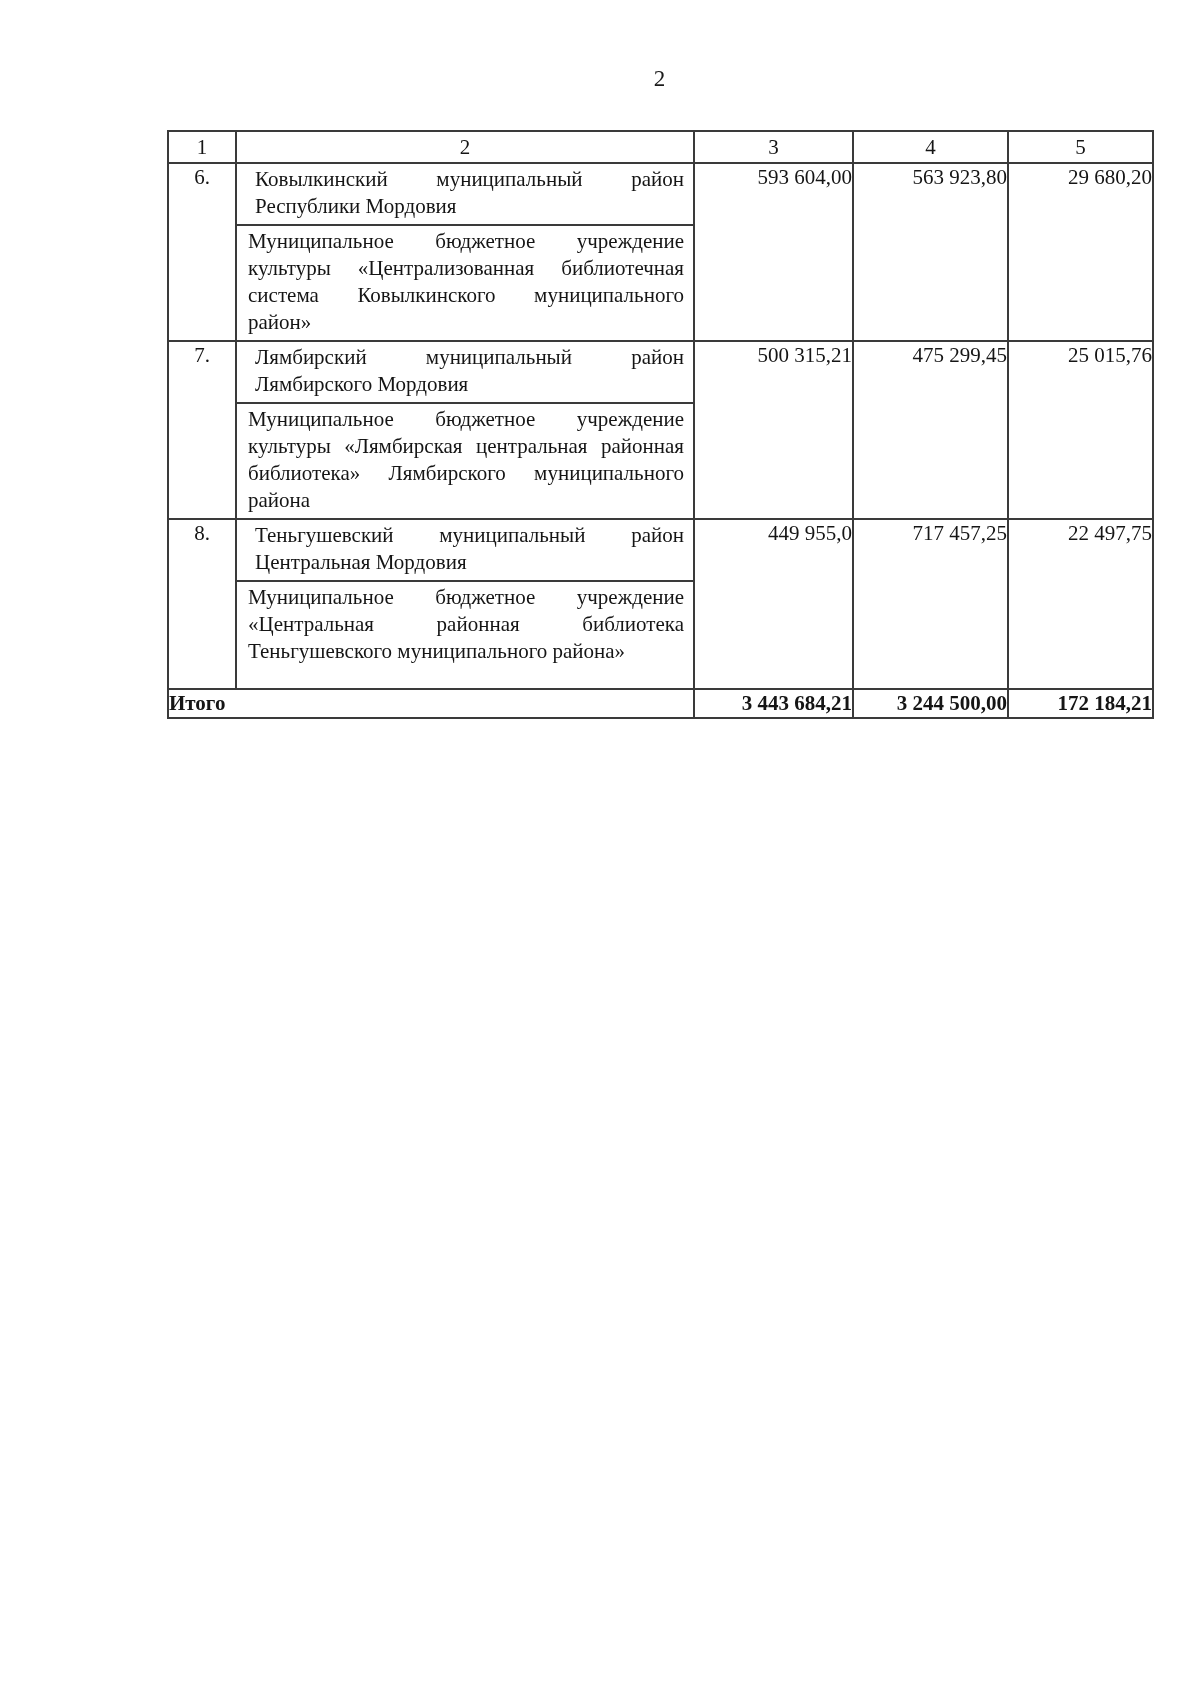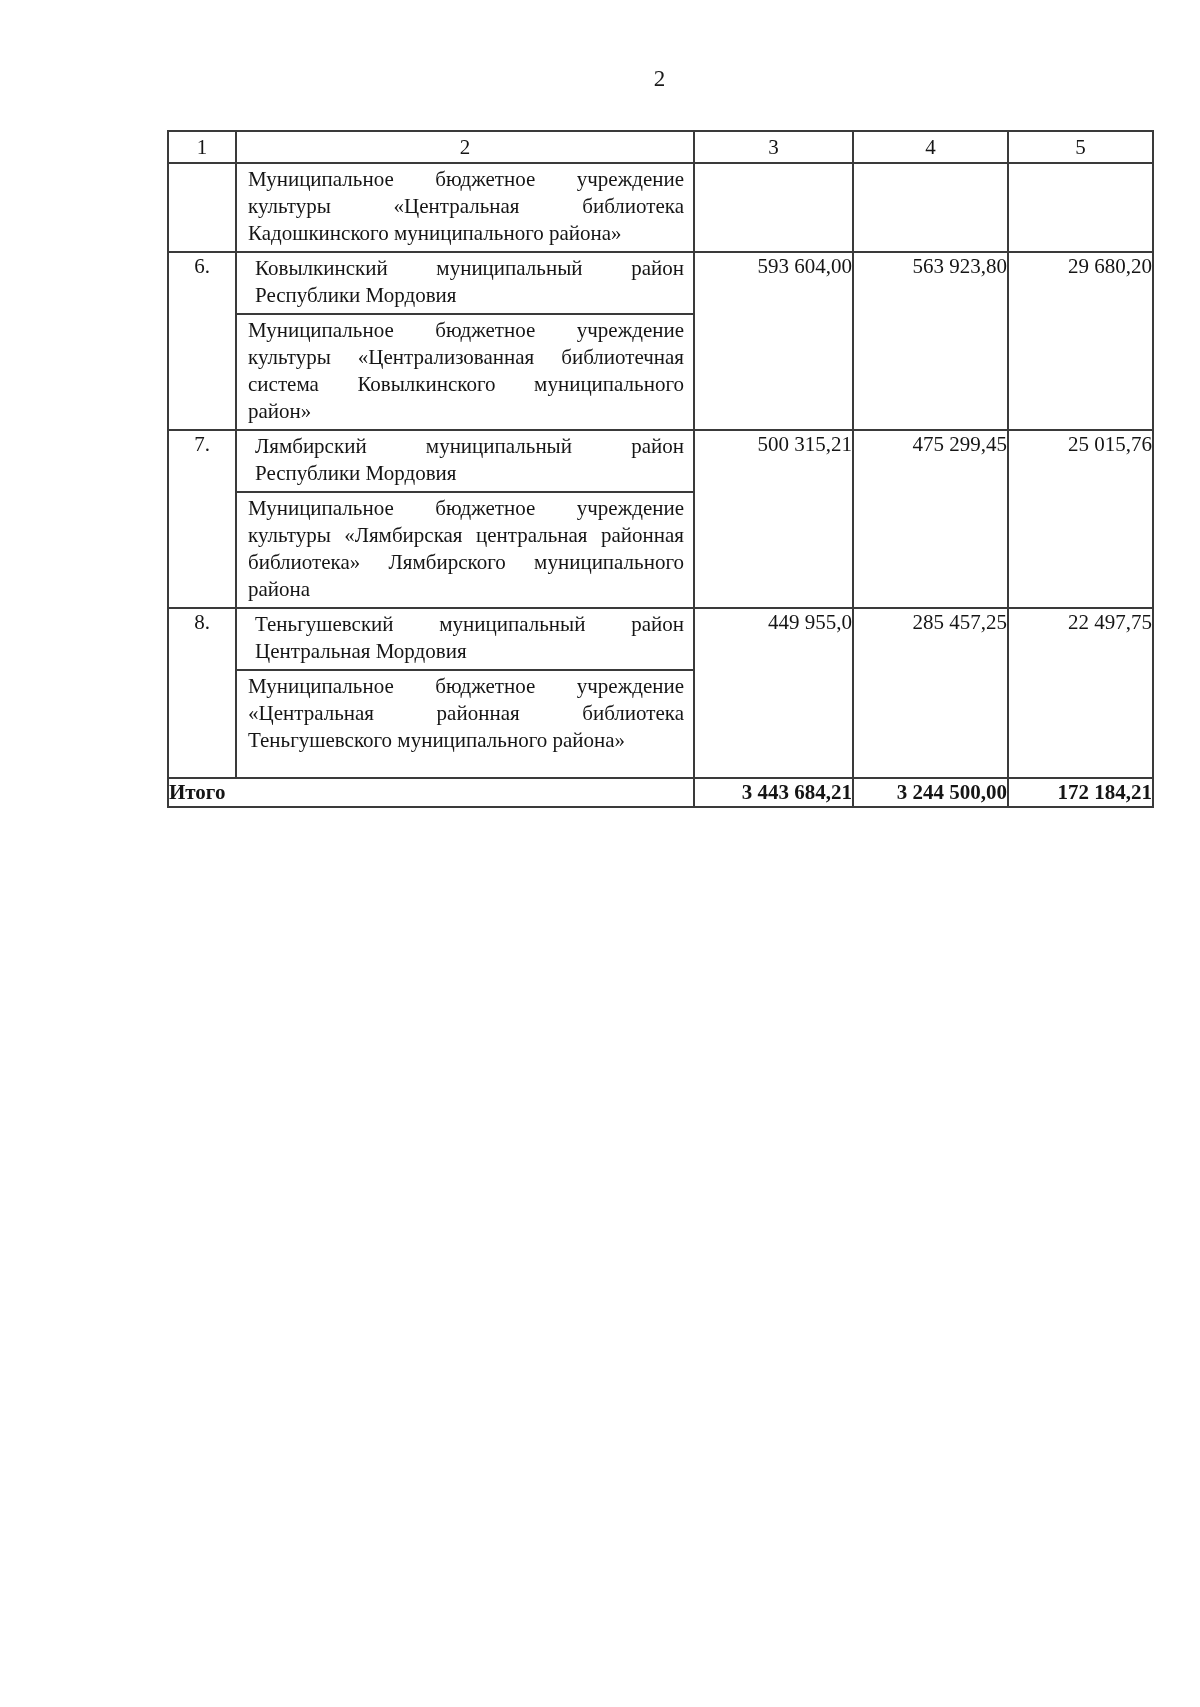--- a/index.html
+++ b/index.html
@@ -97,60 +97,51 @@
 
       <tbody>
           <tr class="hdr">
         <td>1</td>
         <td>2</td>
         <td>3</td>
         <td>4</td>
         <td>5</td>
       </tr>
 
-      <tr class="cont">
-        <td></td>
-        <td class="name-cell">
-          <div class="inst">Муниципальное бюджетное учреждение культуры «Центральная библиотека Кадошкинского муниципального района»</div>
-        </td>
-        <td class="val"></td>
-        <td class="val"></td>
-        <td class="val"></td>
-      </tr>
 
       <tr class="grp6">
         <td class="num">6.</td>
         <td class="name-cell">
           <div class="district">Ковылкинский муниципальный район Республики Мордовия</div>
           <div class="inst">Муниципальное бюджетное учреждение культуры «Централизованная библиотечная система Ковылкинского муниципального район»</div>
         </td>
         <td class="val">593 604,00</td>
         <td class="val">563 923,80</td>
         <td class="val">29 680,20</td>
       </tr>
 
       <tr class="grp7">
         <td class="num">7.</td>
         <td class="name-cell">
-          <div class="district">Лямбирский муниципальный район Республики Мордовия</div>
+          <div class="district">Лямбирский муниципальный район Лямбирского Мордовия</div>
           <div class="inst">Муниципальное бюджетное учреждение культуры «Лямбирская центральная районная библиотека» Лямбирского муниципального района</div>
         </td>
         <td class="val">500 315,21</td>
         <td class="val">475 299,45</td>
         <td class="val">25 015,76</td>
       </tr>
 
       <tr class="grp8">
         <td class="num">8.</td>
         <td class="name-cell">
           <div class="district">Теньгушевский муниципальный район Центральная Мордовия</div>
           <div class="inst">Муниципальное бюджетное учреждение «Центральная районная библиотека Теньгушевского муниципального района»</div>
         </td>
         <td class="val">449 955,0</td>
-        <td class="val">285 457,25</td>
+        <td class="val">717 457,25</td>
         <td class="val">22 497,75</td>
       </tr>
 
       <tr class="total">
         <td class="total-label" colspan="2">Итого</td>
         <td class="val">3 443 684,21</td>
         <td class="val">3 244 500,00</td>
         <td class="val">172 184,21</td>
       </tr>
 

